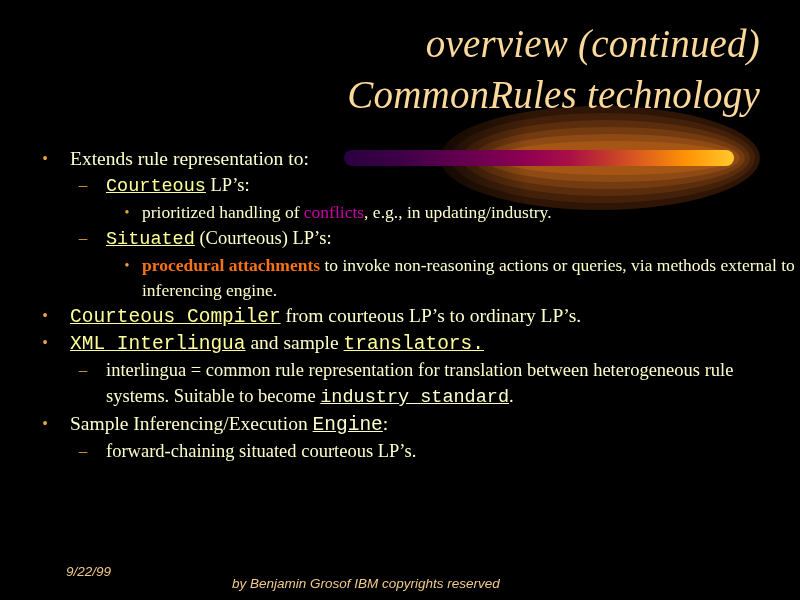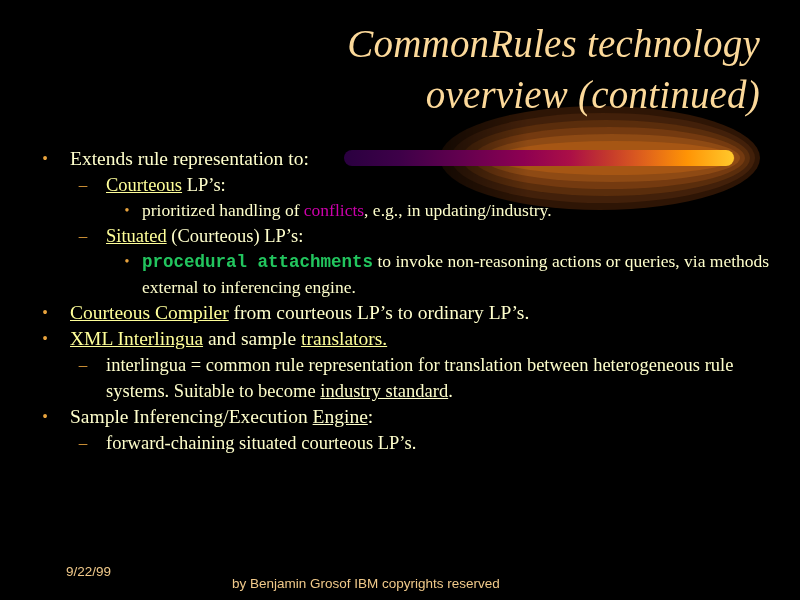--- a/index.html
+++ b/index.html
@@ -66,36 +66,37 @@
   
   .lvl1 { font-size: 19.5px; line-height: 26px; padding-left: 70px; min-height: 26px; }
   .lvl1 .bullet { left: 38px; top: 0; width: 14px; font-size: 16px; }
   
   .lvl2 { font-size: 18.5px; line-height: 26px; padding-left: 106px; min-height: 26px; }
   .lvl2 .bullet { left: 76px; top: 0; width: 14px; font-size: 17px; }
   
   .lvl3 { font-size: 17.5px; line-height: 25px; padding-left: 142px; min-height: 25px; }
   .lvl3 .bullet { left: 120px; top: 0; width: 14px; font-size: 14px; }
 
-  .u  { text-decoration: underline; }
+  .u  { text-decoration: underline; font-family: Liberation Mono, monospace; }
   .yl { color: #ffff99; }
   .mg { color: #cc00aa; text-align: right; }
-  .mgb { color: #22c55e; font-weight: bold; font-family: Liberation Mono, monospace; }
+  .mgb { color: #f97316; font-weight: bold; }
 
   
   #footer {
     position: absolute;
     left: 0;
     top: 564px;
     width: 800px;
     height: 22px;
     font-family: "Liberation Sans", "DejaVu Sans", sans-serif;
     font-size: 13.5px;
     color: #f0c98a;
     z-index: 5;
+    font-style: italic;
   }
   #footer .fdate { position: absolute; left: 66px; top: 0; }
   #footer .fcredit { position: absolute; left: 232px; top: 12px; }
 </style>
 </head>
 <body>
 
 <div id="slide">
 
   <svg id="swoosh" viewBox="0 0 800 600" xmlns="http://www.w3.org/2000/svg">
@@ -128,22 +129,22 @@
       <ellipse cx="606" cy="158" rx="144" ry="38" fill="#5a2d0c"></ellipse>
       <ellipse cx="609" cy="158" rx="136" ry="31" fill="#743a10"></ellipse>
       <ellipse cx="612" cy="158" rx="128" ry="24" fill="#8e4a14"></ellipse>
       <ellipse cx="615" cy="158" rx="120" ry="17" fill="#a65614"></ellipse>
     </g>
 
     <rect x="344" y="150" width="390" height="16" rx="8" ry="8" fill="url(#barGrad)"></rect>
   </svg>
 
   <div id="title">
+    <span class="tline">overview (continued)</span>
     <span class="tline">CommonRules technology</span>
-    <span class="tline">overview (continued)</span>
   </div>
 
   <div id="body">
       <div class="row lvl1">
         <span class="bullet">•</span>
         <span class="txt"><span>Extends rule representation to:</span></span>
       </div>
       <div class="row lvl2">
         <span class="bullet">–</span>
         <span class="txt"><span class="u yl">Courteous</span><span> LP’s:</span></span>

